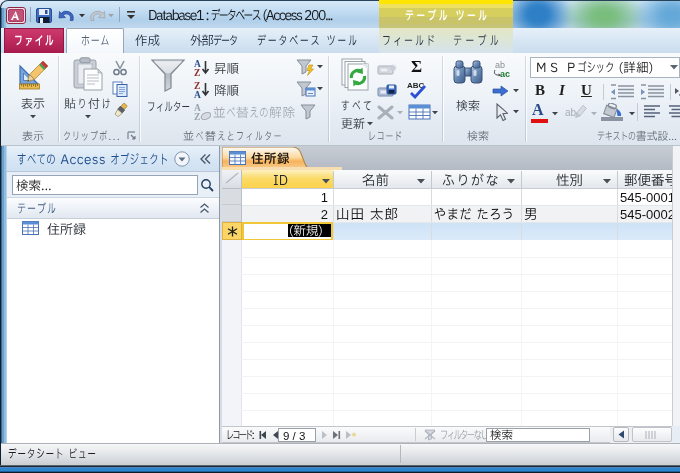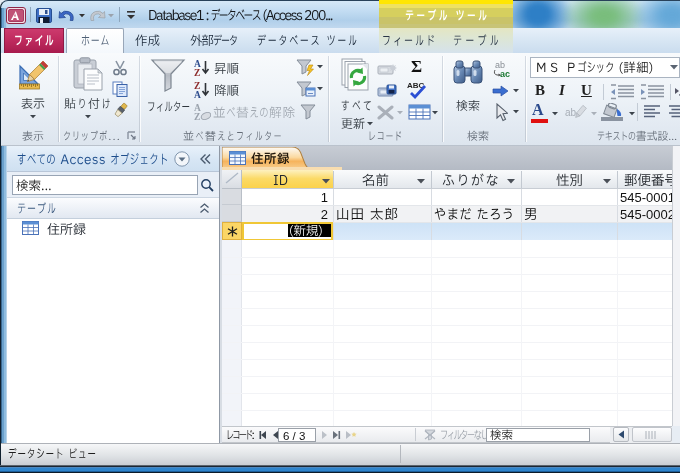--- a/index.html
+++ b/index.html
@@ -521,21 +521,21 @@
     <path d="M1.8 -0.0V-8.8H2.4V-0.9Q3.8 -1.1 5.0 -2.3Q6.1 -3.4 6.8 -5.3L7.3 -4.8Q6.5 -2.8 5.3 -1.6Q4.0 -0.3 2.4 -0.0Z M13.2 0.0H12.6V-1.0H7.5V-1.7H12.6V-7.2H7.6V-8.0H13.2Z M20.2 -3.9H13.5V-4.8H20.2Z M25.8 -6.8Q25.4 -8.0 25.0 -8.8L25.4 -9.1Q25.9 -8.1 26.2 -7.1ZM22.1 -8.9V-5.7Q24.1 -4.7 26.0 -3.4L25.8 -2.6Q23.9 -4.0 22.1 -4.9V0.5H21.5V-8.9ZM24.8 -6.3Q24.5 -7.3 24.0 -8.3L24.5 -8.6Q25.0 -7.4 25.3 -6.5Z M26.5 -5.6V-5.7Q26.5 -6.0 26.6 -6.2Q26.8 -6.4 27.2 -6.4Q27.5 -6.4 27.7 -6.2Q27.9 -6.0 27.9 -5.7V-5.6Q27.9 -5.2 27.7 -5.1Q27.5 -4.9 27.2 -4.9Q26.8 -4.9 26.6 -5.1Q26.5 -5.2 26.5 -5.6ZM26.5 -0.5V-0.7Q26.5 -1.0 26.6 -1.2Q26.8 -1.3 27.2 -1.3Q27.5 -1.3 27.7 -1.2Q27.9 -1.0 27.9 -0.7V-0.5Q27.9 -0.2 27.7 -0.0Q27.5 0.1 27.2 0.1Q26.8 0.1 26.6 -0.0Q26.5 -0.2 26.5 -0.5Z" fill="#1e1e1e"></path>
   </svg>
 <svg style="position:absolute;left:258px;top:430px" width="10" height="10" viewBox="0 0 10 10">
     <path d="M8 1 L3 5 L8 9 Z" fill="#3e4650"></path>
     <rect x="1.5" y="1" width="1.6" height="8" fill="#3e4650"></rect>
   </svg>
 <svg style="position:absolute;left:271px;top:430px" width="10" height="10" viewBox="0 0 10 10">
     <path d="M7 1 L2 5 L7 9 Z" fill="#3e4650"></path>
   </svg>
 <div style="position:absolute;left:278px;top:428px;width:38px;height:14px;background:#fff;border:1px solid #9aa0a8"></div>
-<div style="position:absolute;left:283px;top:429.5px;font-size:11.5px;color:#111">6 / 3</div>
+<div style="position:absolute;left:283px;top:429.5px;font-size:11.5px;color:#111">9 / 3</div>
 <svg style="position:absolute;left:320px;top:430px" width="10" height="10" viewBox="0 0 10 10">
     <path d="M2 1 L7 5 L2 9 Z" fill="#bcc1c8"></path>
   </svg>
 <svg style="position:absolute;left:332px;top:430px" width="10" height="10" viewBox="0 0 10 10">
     <path d="M1 1 L6 5 L1 9 Z" fill="#6a727c"></path>
     <rect x="6.5" y="1" width="1.6" height="8" fill="#6a727c"></rect>
   </svg>
 <svg style="position:absolute;left:344px;top:430px" width="14" height="10" viewBox="0 0 14 10">
     <path d="M2 1 L7 5 L2 9 Z" fill="#b9bec6"></path>
     <path d="M10 2 l0.8 1.6 1.8 0.2 -1.3 1.2 0.3 1.8 -1.6-0.9 -1.6 0.9 0.3-1.8 -1.3-1.2 1.8-0.2 Z" fill="#e8d48a"></path>

